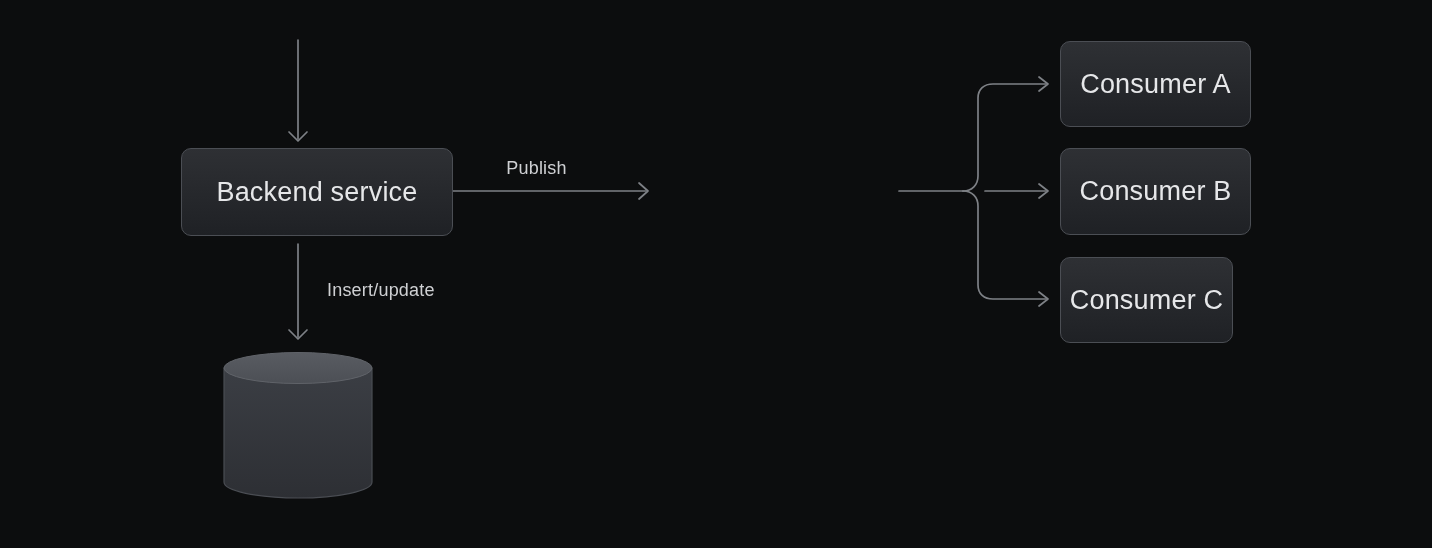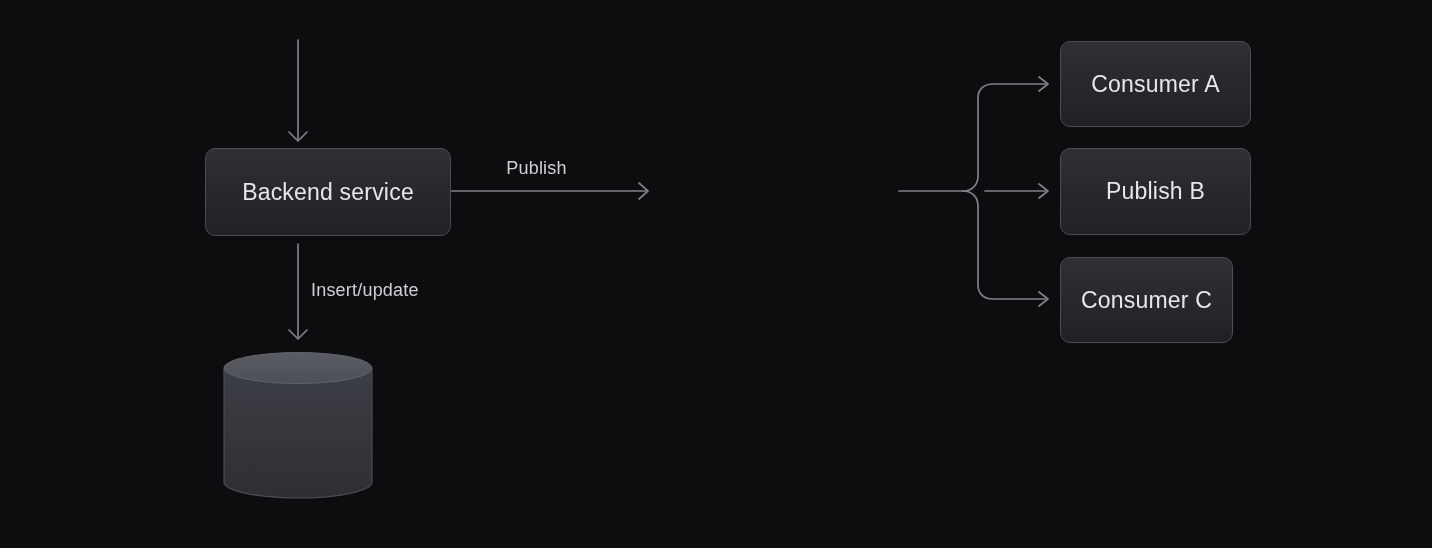--- a/index.html
+++ b/index.html
@@ -22,41 +22,41 @@
   .node {
     position: absolute;
     display: flex;
     align-items: center;
     justify-content: center;
     box-sizing: border-box;
     background: linear-gradient(180deg, var(--node-fill-top, #2e3034), var(--node-fill-bottom, #1f2125));
     border: 1px solid var(--node-border, #4b4e54);
     border-radius: 10px;
     color: var(--node-text, #e6e7e9);
-    font-size: 23px;
+    font-size: 27px;
     letter-spacing: 0.2px;
     text-align: center;
   }
-  .node-backend   { left: 181px; top: 148px; width: 246px; height: 88px; margin-left: 24px; }
+  .node-backend   { left: 181px; top: 148px; width: 272px; height: 88px; }
   .node-broker    { left: 657px; top: 148px; width: 235px; height: 87px; }
   .node-consumer-a{ left: 1060px; top: 41px;  width: 191px; height: 86px; }
   .node-consumer-b{ left: 1060px; top: 148px; width: 191px; height: 87px; }
   .node-consumer-c{ left: 1060px; top: 257px; width: 173px; height: 86px; }
   .edge-label {
     position: absolute;
     color: var(--edge-label, #cfd0d3);
     font-size: 18px;
     letter-spacing: 0.2px;
   }
   .label-publish {
     left: 423px; top: 158px; width: 227px;
     text-align: center;
   }
   .label-insert-update {
-    left: 311px; top: 280px;
+    left: 327px; top: 280px;
     text-align: right;
   }
 </style>
 </head>
 <body>
 
 <div class="canvas">
 
   <svg class="edges-svg" width="1432" height="548" viewBox="0 0 1432 548">
     <defs>
@@ -108,21 +108,21 @@
   <div class="node node-backend">
     <span>Backend service</span>
   </div>
 
 
   <div class="node node-consumer-a">
     <span>Consumer A</span>
   </div>
 
   <div class="node node-consumer-b">
-    <span>Publish B</span>
+    <span>Consumer B</span>
   </div>
 
   <div class="node node-consumer-c">
     <span>Consumer C</span>
   </div>
 
   <div class="edge-label label-publish">Publish</div>
 
   <div class="edge-label label-insert-update">Insert/update</div>
 

